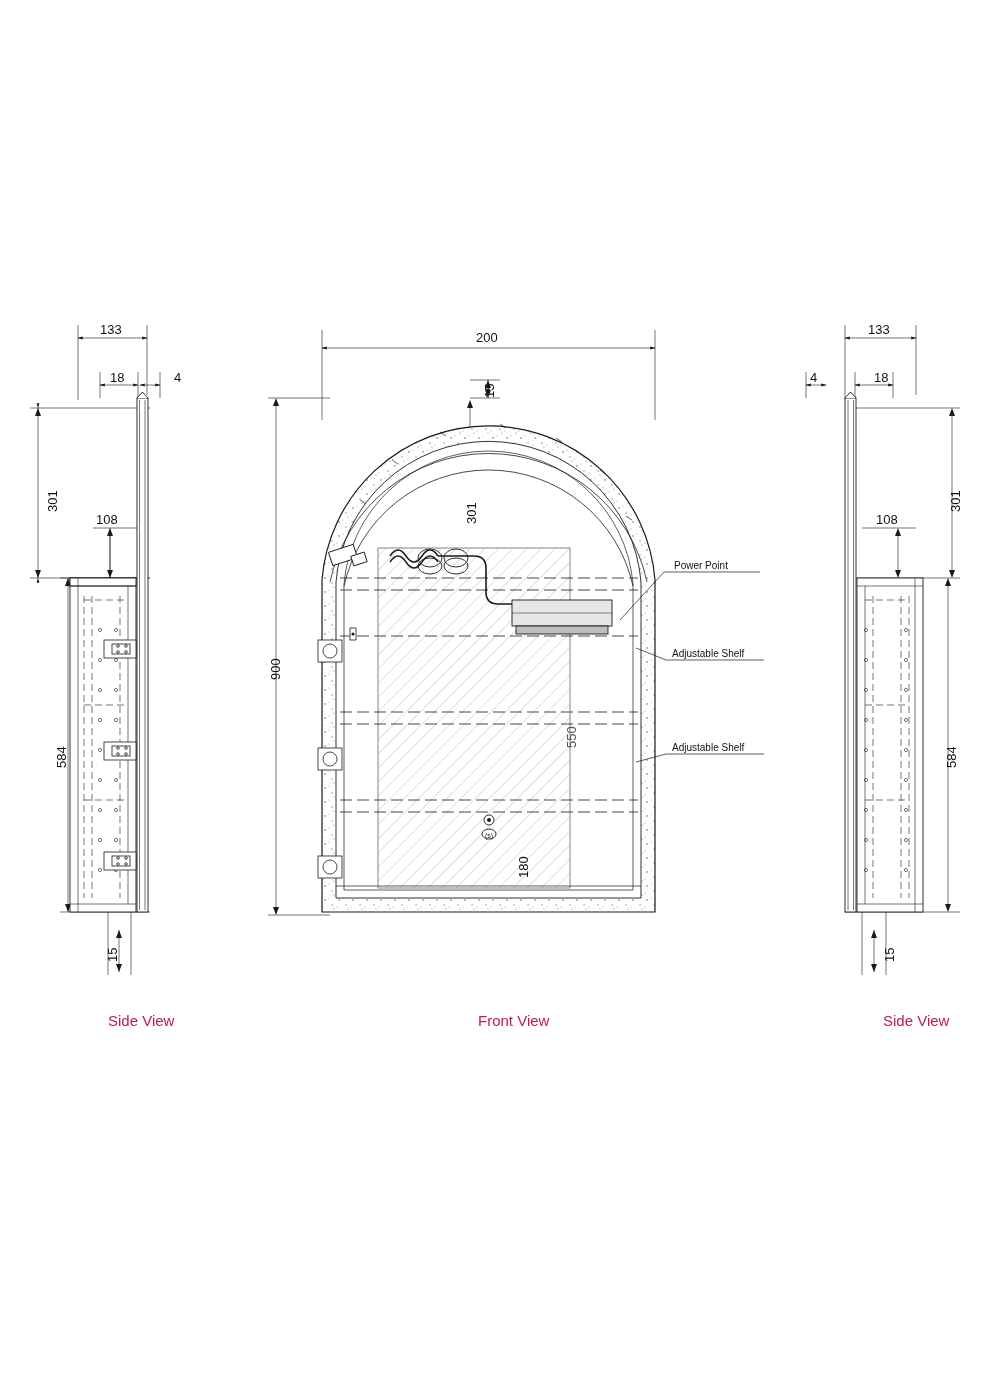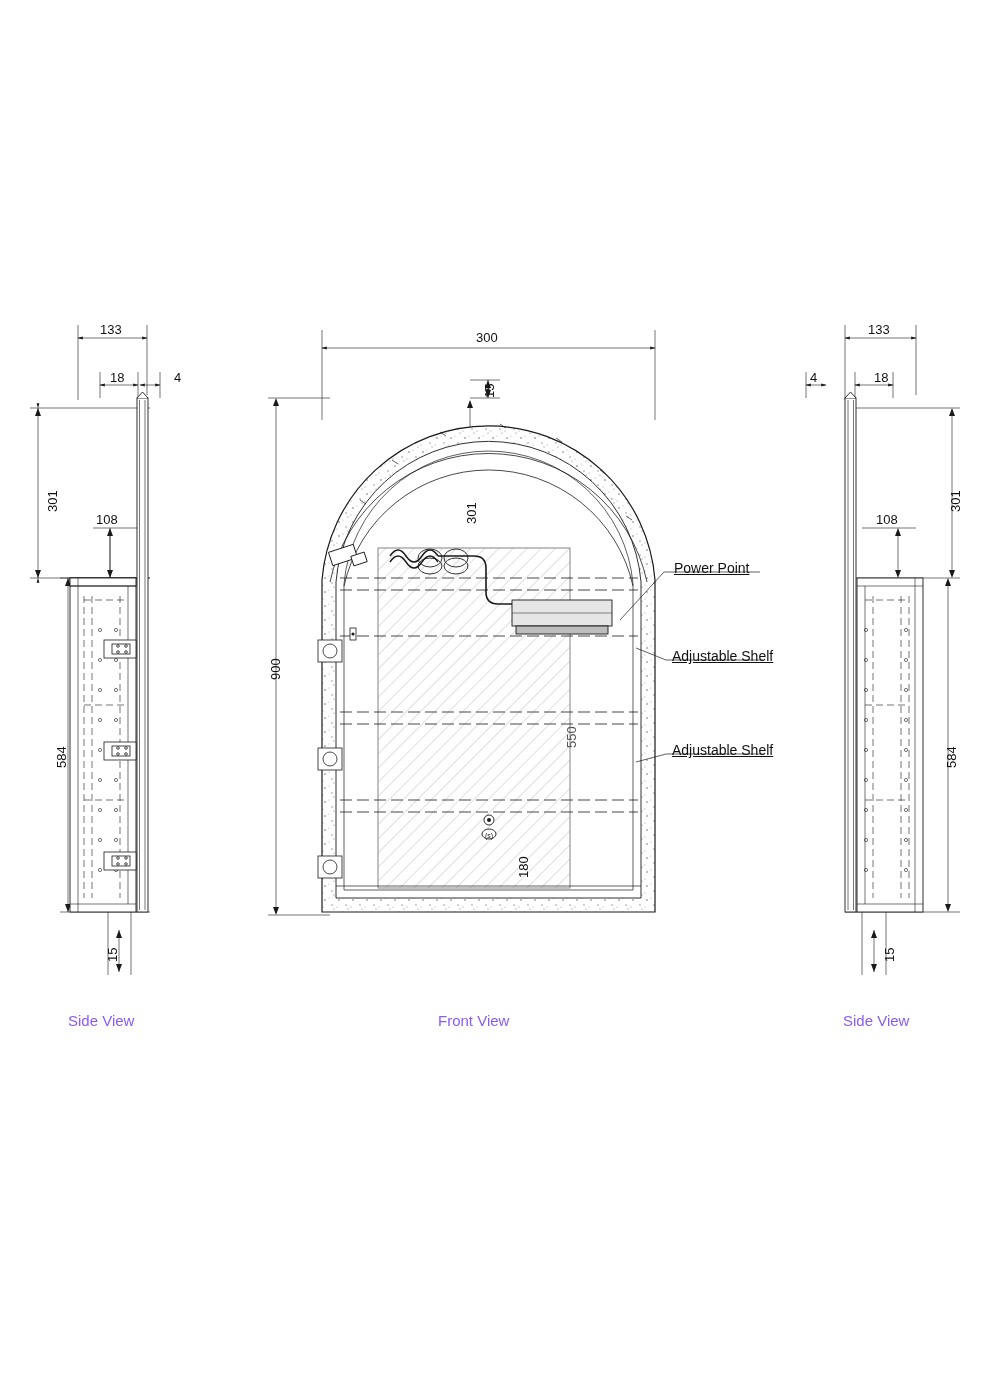--- a/index.html
+++ b/index.html
@@ -1,22 +1,22 @@
 <!DOCTYPE html>
 <html><head>
 <meta charset="utf-8">
 <style>
   html,body{margin:0;padding:0;background:#ffffff;}
   body{width:994px;height:1400px;position:relative;font-family:"Liberation Sans", sans-serif;color:#111;}
   .stage{position:absolute;inset:0;padding-left:27px;}
   svg{position:absolute;left:0;top:0;}
   .lbl{position:absolute;font-size:13px;color:#111;white-space:nowrap;}
   .lbl.vert{transform-origin:0 0;}
-  .viewname{position:absolute;font-size:15px;color:#8b5cf6;white-space:nowrap;}
-  .callout{position:absolute;font-size:14px;color:#111;white-space:nowrap;text-decoration:underline;}
+  .viewname{position:absolute;font-size:15px;color:#be185d;white-space:nowrap;margin-left:40px;}
+  .callout{position:absolute;font-size:10px;color:#111;white-space:nowrap;}
 </style>
 </head>
 <body>
 
 <div class="stage">
 
 <svg width="994" height="1400" viewBox="0 0 994 1400">
   <defs>
     <pattern id="hatch" width="10" height="10" patternUnits="userSpaceOnUse" patternTransform="rotate(45)">
       <line x1="0" y1="0" x2="0" y2="10" stroke="#b0b0b0" stroke-width="0.8"></line>
@@ -349,21 +349,21 @@
 </svg>
 
 <div class="lbl" style="left:100px;top:322px;">133</div>
 <div class="lbl" style="left:110px;top:370px;">18</div>
 <div class="lbl" style="left:174px;top:370px;">4</div>
 <div class="lbl vert" style="left:45px;top:512px;transform:rotate(-90deg);">301</div>
 <div class="lbl" style="left:96px;top:512px;">108</div>
 <div class="lbl vert" style="left:54px;top:768px;transform:rotate(-90deg);">584</div>
 <div class="lbl vert" style="left:105px;top:962px;transform:rotate(-90deg);">15</div>
 
-<div class="lbl" style="left:476px;top:330px;">300</div>
+<div class="lbl" style="left:476px;top:330px;">200</div>
 <div class="lbl vert" style="left:268px;top:680px;transform:rotate(-90deg);">900</div>
 <div class="lbl vert" style="left:482px;top:398px;transform:rotate(-90deg);">15</div>
 <div class="lbl vert" style="left:464px;top:524px;transform:rotate(-90deg);">301</div>
 <div class="lbl vert" style="left:564px;top:748px;transform:rotate(-90deg);color:#555;">550</div>
 <div class="lbl vert" style="left:516px;top:878px;transform:rotate(-90deg);">180</div>
 
 <div class="callout" style="left:674px;top:560px;">Power Point</div>
 <div class="callout" style="left:672px;top:648px;">Adjustable Shelf</div>
 <div class="callout" style="left:672px;top:742px;">Adjustable Shelf</div>
 

